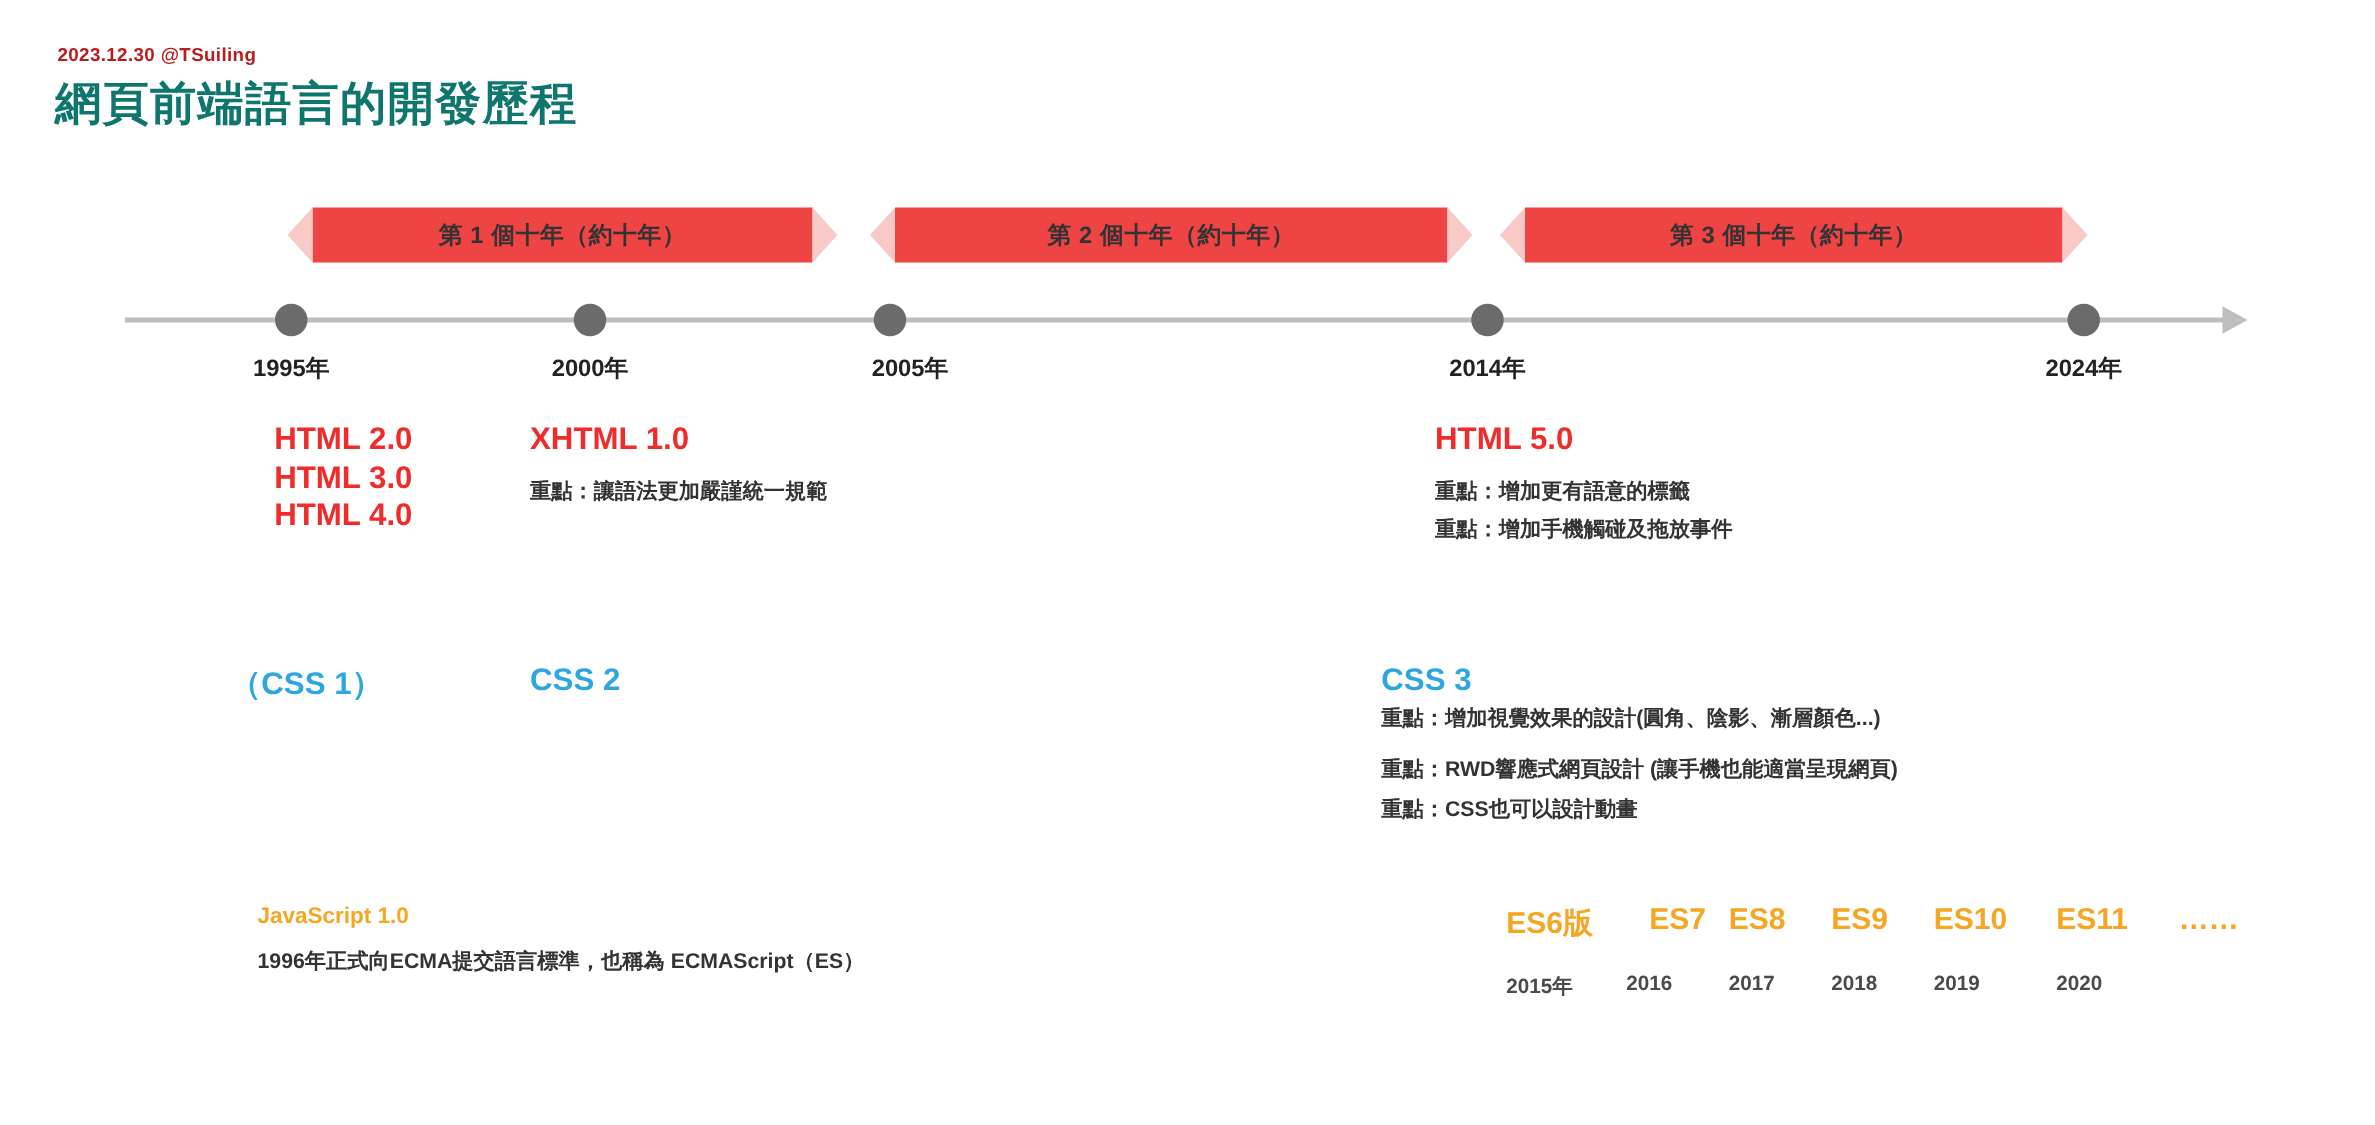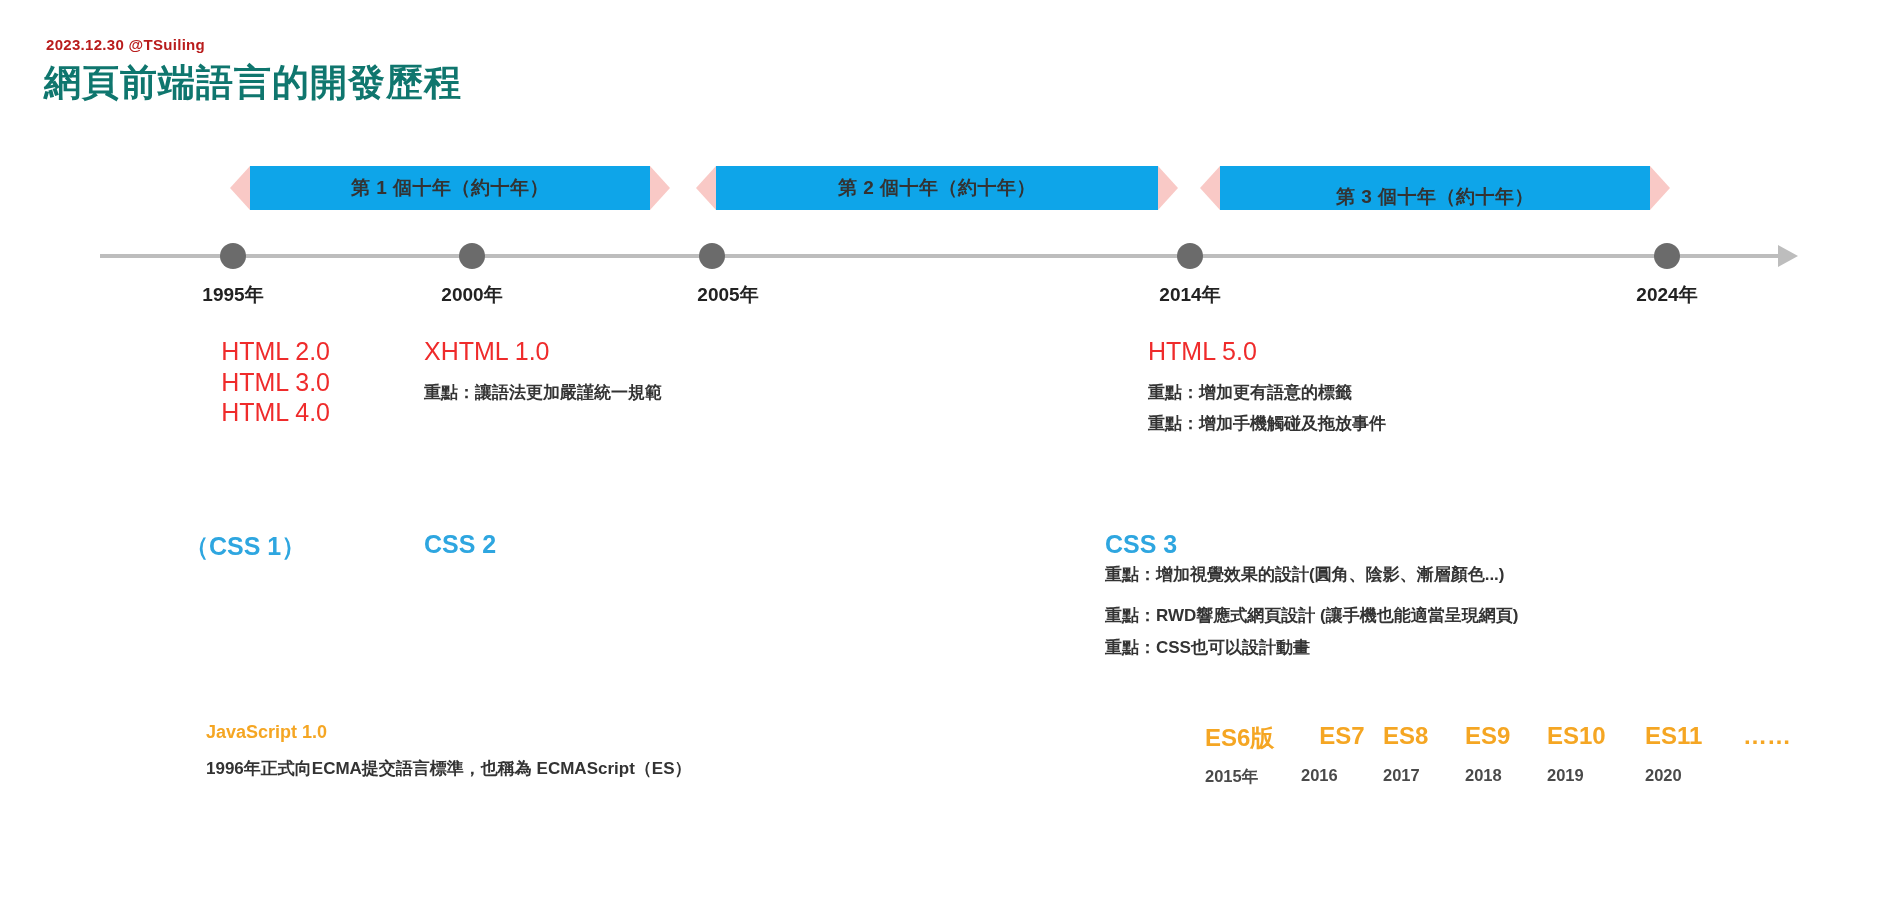--- a/index.html
+++ b/index.html
@@ -37,21 +37,21 @@
   .decade {
     position: absolute;
     top: 166px;
     height: 44px;
     display: flex;
     align-items: center;
     justify-content: center;
     color: #333333;
     font-size: 19px;
     font-weight: bold;
-    background: #0ea5e9;
+    background: #ef4444;
     letter-spacing: 0.5px;
   }
   .decade .lbl { position: relative; z-index: 3; }
   .decade::before, .decade::after {
     content: "";
     position: absolute;
     top: 0;
     width: 0;
     height: 0;
     border-top: 22px solid transparent;
@@ -100,21 +100,21 @@
     color: #222222;
     white-space: nowrap;
     transform: translateX(-50%);
   }
 
   
   .block { position: absolute; }
   .head-red {
     color: #ef2b2b;
     font-size: 25px;
-    font-weight: normal;
+    font-weight: bold;
     white-space: nowrap;
     line-height: 1.22;
   }
   .head-blue {
     color: #2ea6e0;
     font-size: 25px;
     font-weight: bold;
     white-space: nowrap;
   }
   .head-orange {
@@ -152,21 +152,21 @@
 
 <div class="meta">2023.12.30  @TSuiling</div>
 <div class="title">網頁前端語言的開發歷程</div>
 
 <div class="decade" id="decade-0" style="left: 250px; width: 400px;">
   <span class="lbl">第 1 個十年（約十年）</span>
 </div>
 <div class="decade" id="decade-1" style="left: 716px; width: 442px;">
   <span class="lbl">第 2 個十年（約十年）</span>
 </div>
-<div class="decade" id="decade-2" style="left: 1220px; width: 430px; align-items: flex-end;">
+<div class="decade" id="decade-2" style="left: 1220px; width: 430px;">
   <span class="lbl">第 3 個十年（約十年）</span>
 </div>
 
 <div class="axis-line"></div>
 <div class="axis-arrow"></div>
 
 <div class="tick-dot" id="dot-0" style="left: 220px;"></div>
 <div class="tick-dot" id="dot-1" style="left: 459px;"></div>
 <div class="tick-dot" id="dot-2" style="left: 699px;"></div>
 <div class="tick-dot" id="dot-3" style="left: 1177px;"></div>
@@ -216,21 +216,21 @@
 <div class="block" style="left:1205px; top:722px;">
   <div class="es-row">
     <div class="es-item" style="width:96px;">ES6版</div>
     <div class="es-item" style="width:82px;text-align:center;">ES7</div>
     <div class="es-item" style="width:82px;">ES8</div>
     <div class="es-item" style="width:82px;">ES9</div>
     <div class="es-item" style="width:98px;">ES10</div>
     <div class="es-item" style="width:98px;">ES11</div>
     <div class="es-item">……</div>
   </div>
-  <div class="es-years" style="margin-top:12px;">
+  <div class="es-years" style="margin-top:24px;">
     <div class="es-year" style="width:96px;">2015年</div>
     <div class="es-year" style="width:82px;">2016</div>
     <div class="es-year" style="width:82px;">2017</div>
     <div class="es-year" style="width:82px;">2018</div>
     <div class="es-year" style="width:98px;">2019</div>
     <div class="es-year" style="width:98px;">2020</div>
   </div>
 </div>
 
 </body></html>

